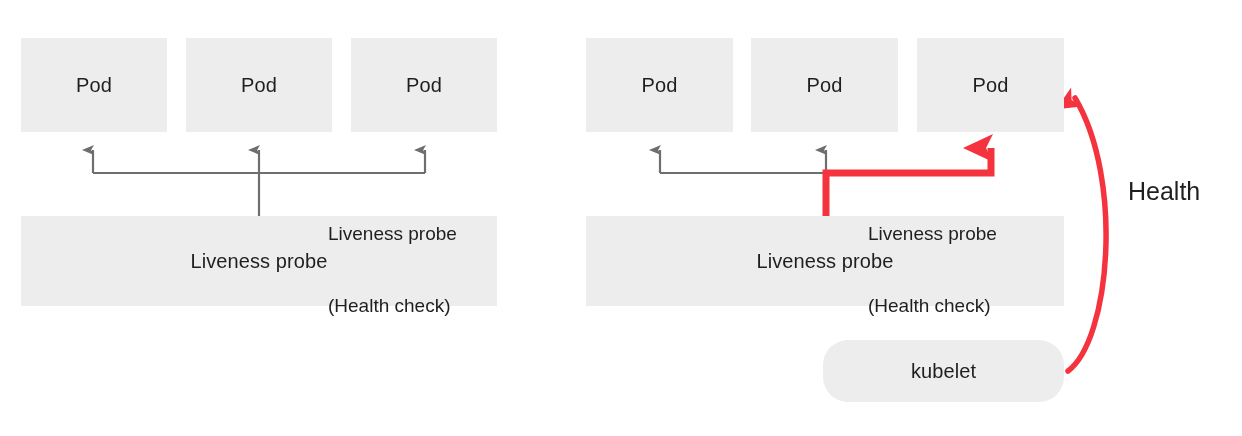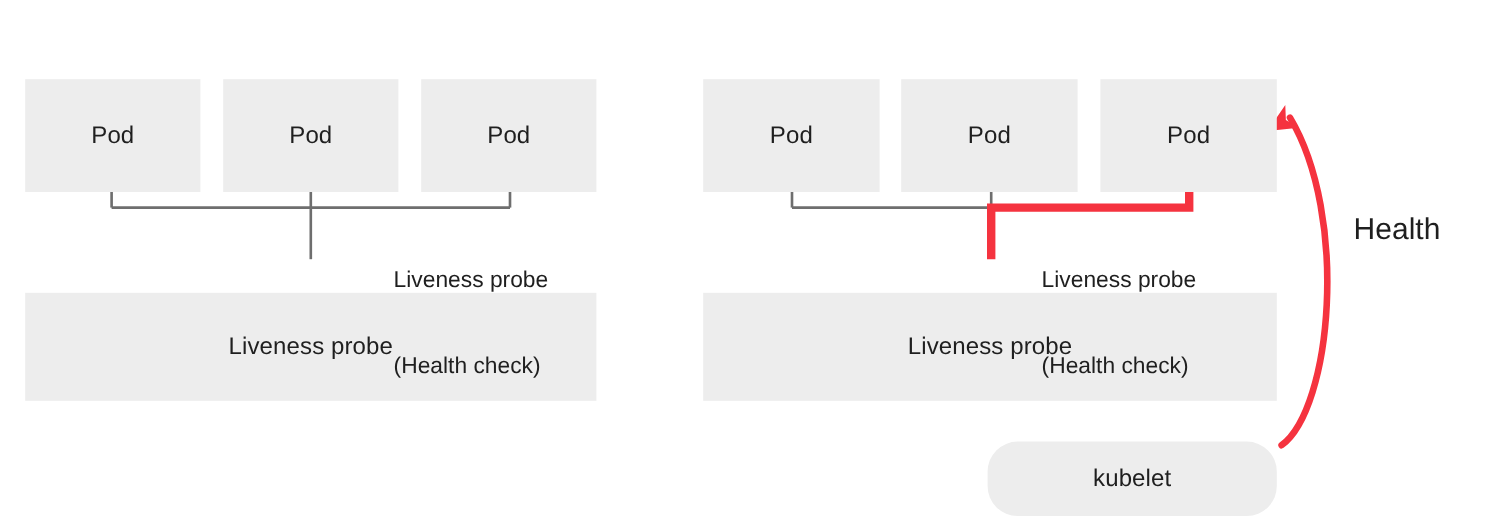--- a/index.html
+++ b/index.html
@@ -27,21 +27,20 @@
     width: 1242px;
     height: 436px;
   }
   .box {
     position: absolute;
     background: #EDEDED;
     display: flex;
     align-items: center;
     justify-content: center;
     box-sizing: border-box;
-    margin-top: 28px;
   }
   .box-label {
     font-size: 20px;
     color: #1f1f1f;
     font-family: "Liberation Sans", sans-serif;
     letter-spacing: 0.1px;
     line-height: 1;
   }
   .edge-label {
     position: absolute;

